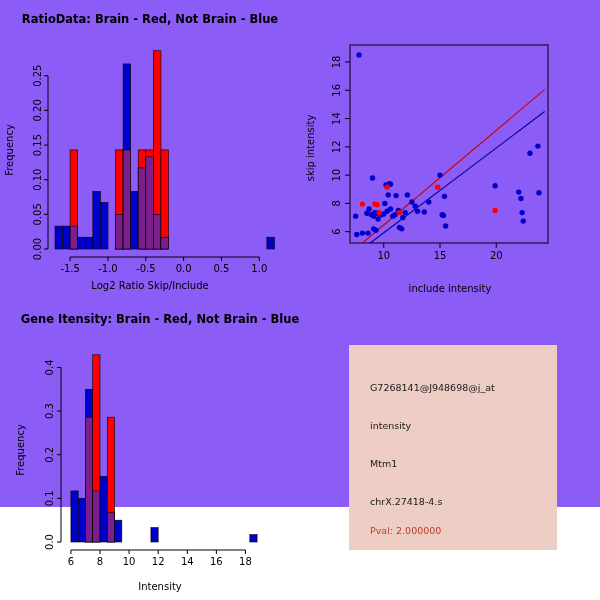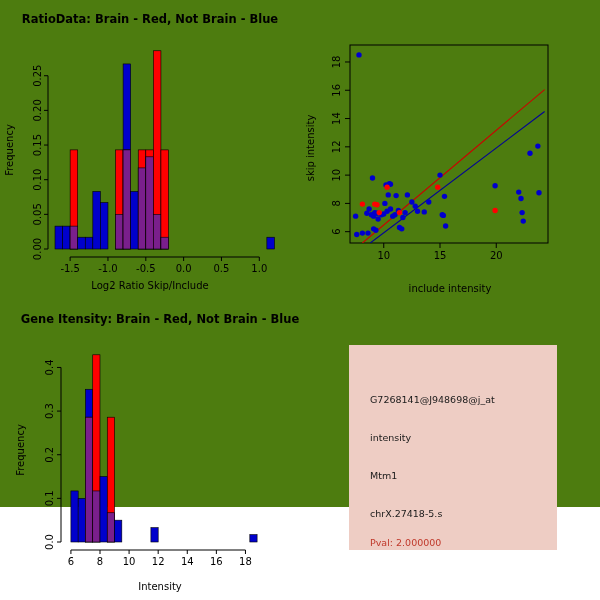--- a/index.html
+++ b/index.html
@@ -11,21 +11,21 @@
     width: 600px;
     height: 600px;
     font-family: "DejaVu Sans", sans-serif;
     position: relative;
     overflow: hidden;
   }
   .page {
     position: relative;
     width: 600px;
     height: 507px;
-    background: #4d7c0f;
+    background: #8b5cf6;
   }
   .panel {
     position: absolute;
     width: 300px;
     height: 300px;
   }
   #panel-ratio-hist { left: 0;   top: 0; }
   #panel-scatter    { left: 300px; top: 0; }
   #panel-gene-hist  { left: 0;   top: 300px; margin-left: 10px; }
   #panel-info       { left: 300px; top: 300px; }
@@ -68,21 +68,20 @@
     height: 205px;
     background: #eecdc4;
   }
   .info-line {
     position: absolute;
     left: 21px;
     font-family: "DejaVu Sans", sans-serif;
     font-size: 9.5px;
     color: #1a1a1a;
     white-space: nowrap;
-    margin-top: 12px;
   }
   .info-line.pval { color: #c0392b; }
   .info-l0 { top: 37px; }
   .info-l1 { top: 75px; }
   .info-l2 { top: 113px; text-align: center; }
   .info-l3 { top: 151px; }
   .info-l4 { top: 180px; }
 </style>
 </head>
 <body>
@@ -307,18 +306,18 @@
       <text class="axis-label" x="150" y="290" text-anchor="middle">Intensity</text>
       <text class="axis-label" x="14" y="150" text-anchor="middle" transform="rotate(-90 14 150)">Frequency</text>
     </svg>
   </div>
 
   <div class="panel" id="panel-info">
     <div class="info-box">
       <div class="info-line info-l0">G7268141@J948698@j_at</div>
       <div class="info-line info-l1">intensity</div>
       <div class="info-line info-l2">Mtm1</div>
-      <div class="info-line info-l3">chrX.27418-5.s</div>
+      <div class="info-line info-l3">chrX.27418-4.s</div>
       <div class="info-line info-l4 pval">Pval: 2.000000</div>
     </div>
   </div>
 
 </div>
 
 </body></html>

